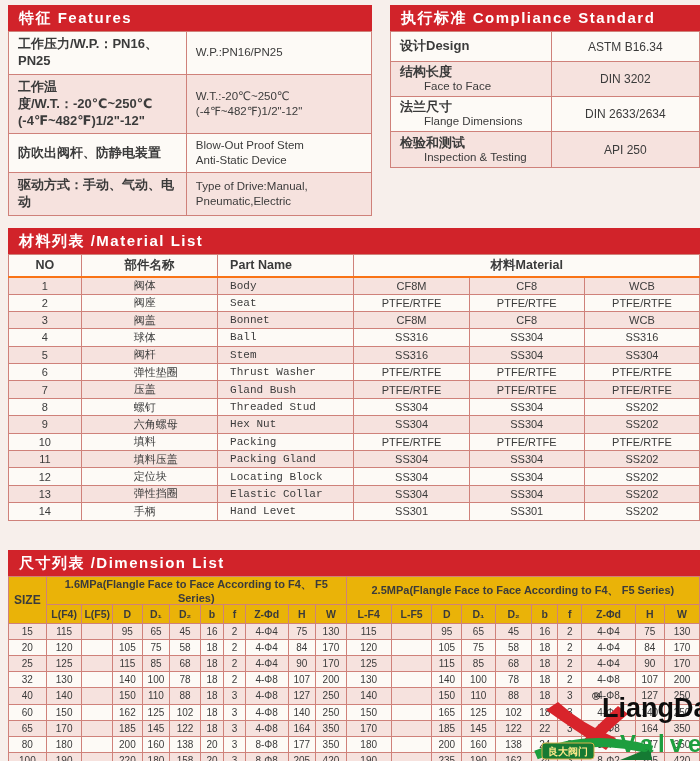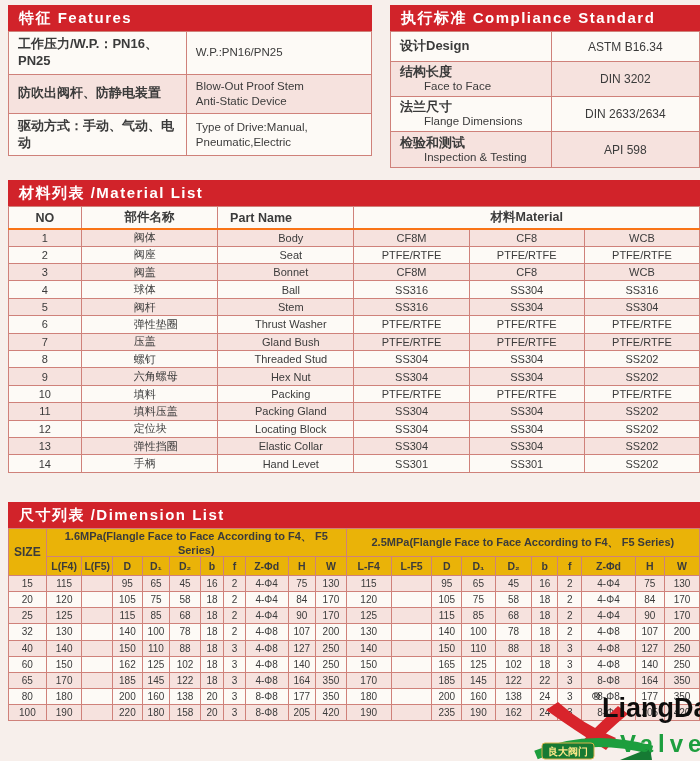--- a/index.html
+++ b/index.html
@@ -41,21 +41,21 @@
   
   .materials{margin-top:12px;}
   .materials table th{
     background:#fdfaf6;font-size:12.5px;height:22px;
     border-bottom:2px solid #f97316;
   }
   .materials table td{font-size:11px;height:17.4px;text-align:center;padding:0 2px;}
   .materials tbody tr:nth-child(odd) td{background:#f6e2de;}
   .materials tbody tr:nth-child(even) td{background:#fdfaf6;}
   .materials td:nth-child(2){text-align:left;padding-left:52px;}
-  .materials td:nth-child(3){text-align:center;padding-left:12px;}
+  .materials td:nth-child(3){text-align:left;padding-left:12px;font-family:Liberation Mono, monospace;}
   .materials th:nth-child(3){text-align:left;padding-left:12px;}
 
   
   .dimensions{margin-top:29px;}
   .dimensions table th{background:#eab308;font-weight:bold;padding:0 1px;}
   .dim-size{font-size:12px;}
   .dim-group{font-size:11px;height:21px;letter-spacing:0;}
   .dim-sub th{font-size:10.5px;height:19px;}
   .dimensions tbody td{font-size:10px;height:16.2px;text-align:center;padding:0 1px;}
   .dimensions tbody tr:nth-child(odd) td{background:#f6e2de;}
@@ -89,20 +89,26 @@
       <table>
         <colgroup>
             <col style="width:49%">
             <col style="width:51%">
           </colgroup>
         <tbody>
           <tr class="r1">
             <td class="feat-cn">工作压力/W.P.：PN16、PN25</td>
             <td class="feat-en">W.P.:PN16/PN25</td>
           </tr>
+          <tr class="r2">
+            <td class="feat-cn">工作温度/W.T.：-20℃~250℃
+(-4℉~482℉)1/2"-12"</td>
+            <td class="feat-en">W.T.:-20℃~250℃
+(-4℉~482℉)1/2"-12"</td>
+          </tr>
           <tr class="r3">
             <td class="feat-cn">防吹出阀杆、防静电装置</td>
             <td class="feat-en">Blow-Out Proof Stem
 Anti-Static Device</td>
           </tr>
           <tr class="r4">
             <td class="feat-cn">驱动方式：手动、气动、电动</td>
             <td class="feat-en">Type of Drive:Manual,
 Pneumatic,Electric</td>
           </tr>
@@ -138,21 +144,21 @@
               <span class="cn">法兰尺寸</span>
               <span class="en">Flange Dimensions</span>
             </td>
             <td class="comp-val">DIN 2633/2634</td>
           </tr>
           <tr class="r4">
             <td class="comp-item">
               <span class="cn">检验和测试</span>
               <span class="en">Inspection &amp; Testing</span>
             </td>
-            <td class="comp-val">API 598</td>
+            <td class="comp-val">API 250</td>
           </tr>
         </tbody>
       </table>
     </section>
   </div>
 
   <section class="materials">
     <div class="bar">
       <span>材料列表 /Material List</span>
     </div>

